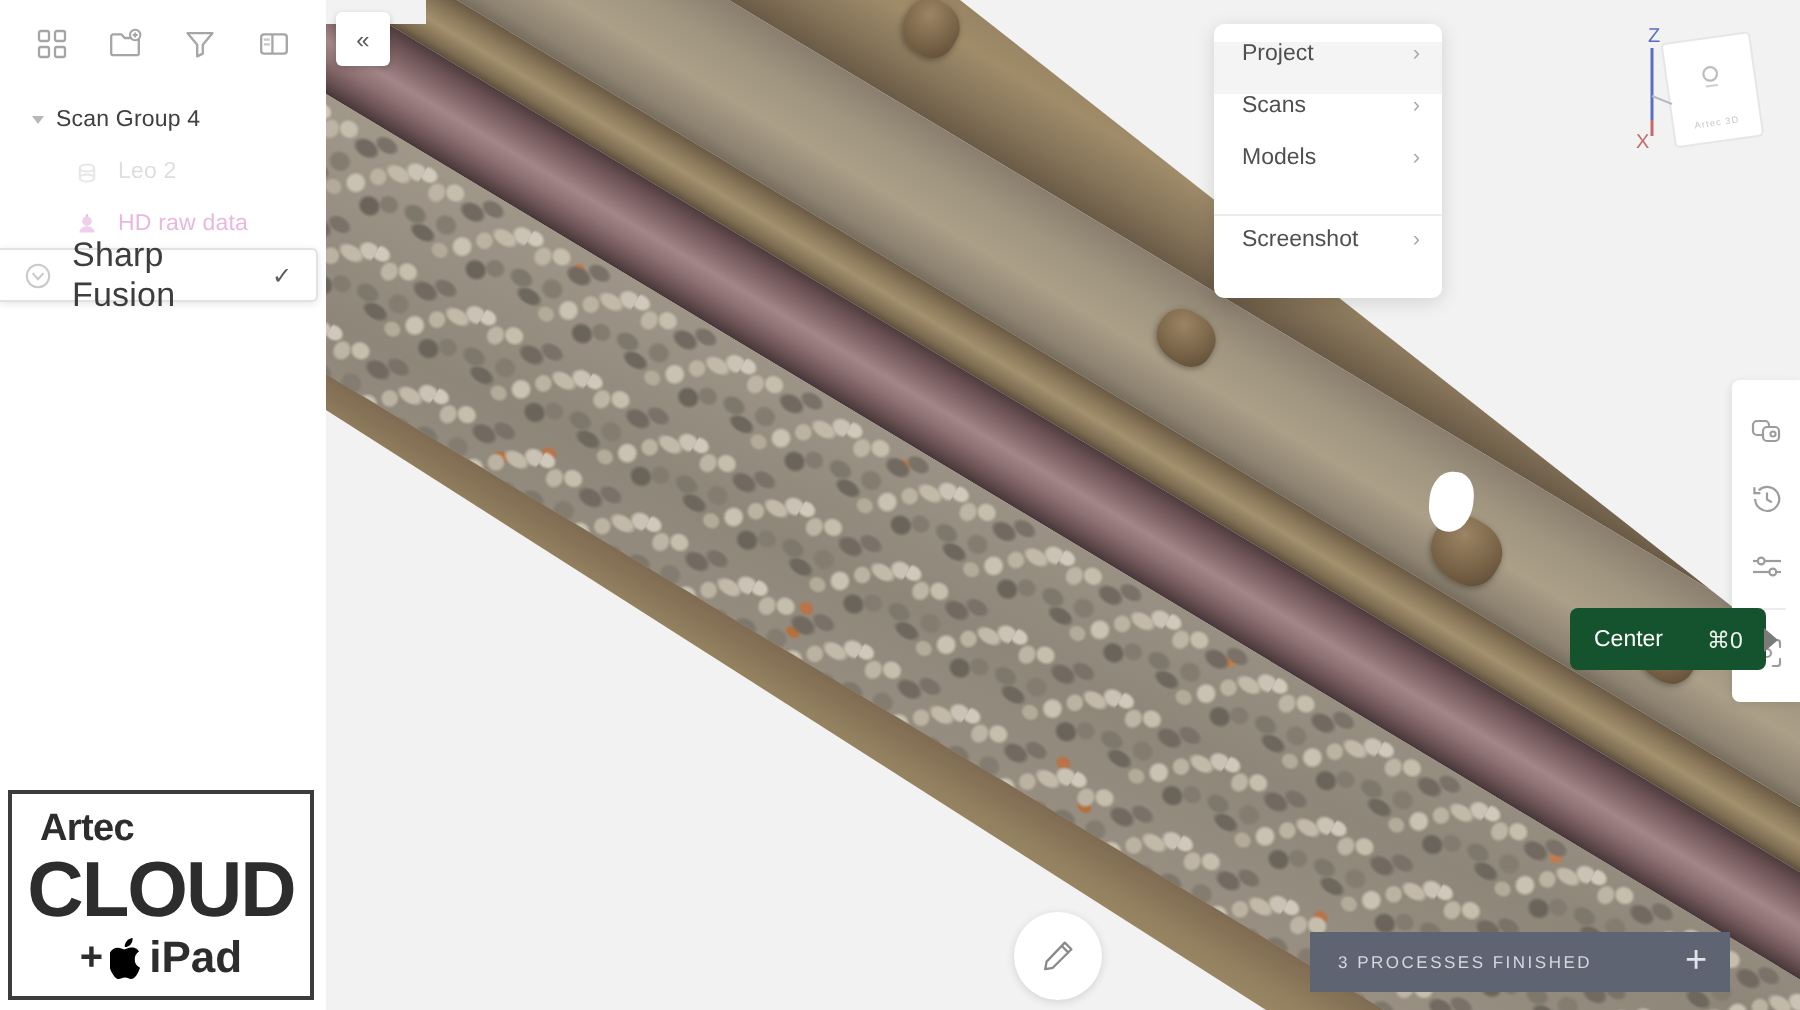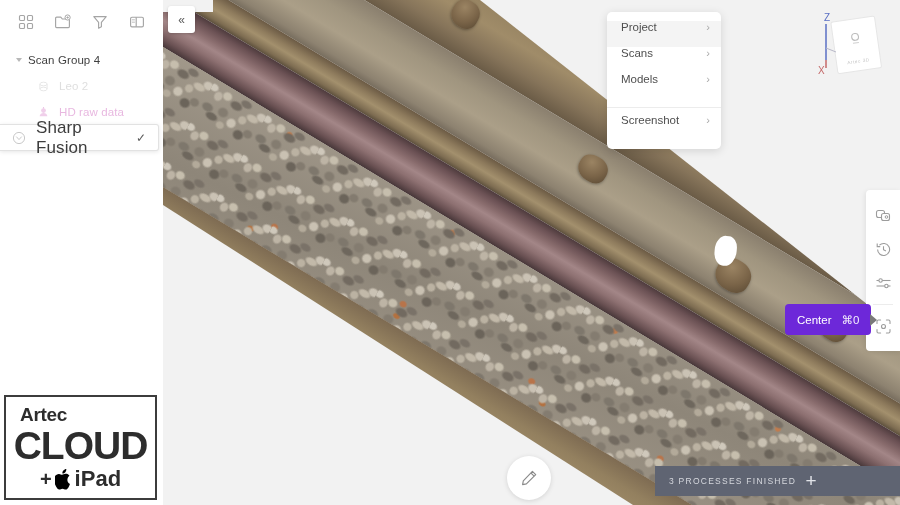--- a/index.html
+++ b/index.html
@@ -288,28 +288,29 @@
     display: flex; align-items: center; justify-content: center;
     cursor: pointer; opacity: .72;
   }
   .rail-sep { height: 1px; background: #ececec; margin: 4px 7px; }
 
   
   #center-tooltip {
     position: absolute;
     left: 622px; top: 304px;
     height: 31px;
-    background: #6d28d9;
+    background: #14532d;
     border-radius: 4px;
     display: flex; align-items: center;
     padding: 0 12px;
     color: #ffffff;
     font-size: 11.5px;
     z-index: 22;
     white-space: nowrap;
+    gap: 12px;
   }
   #center-tooltip .shortcut { margin-left: 10px; opacity: .92; }
   #center-tooltip::after {
     content: "";
     position: absolute;
     right: -6px; top: 50%;
     transform: translateY(-50%);
     border-top: 6px solid transparent;
     border-bottom: 6px solid transparent;
     border-left: 7px solid #7a7a7a;
@@ -325,23 +326,24 @@
     box-shadow: 0 1px 5px rgba(0,0,0,.13);
     display: flex; align-items: center; justify-content: center;
     cursor: pointer;
     z-index: 22;
   }
 
   
   #status-bar {
     position: absolute;
     left: 492px; top: 466px;
-    width: 246px; height: 30px;
+    width: 210px; height: 30px;
     background: #5f6472;
     display: flex; align-items: center;
+    justify-content: space-between;
     padding: 0 2px 0 14px;
     z-index: 22;
   }
   #status-text {
     font-size: 8.5px;
     letter-spacing: 1.25px;
     color: #d6d8de;
     text-transform: uppercase;
   }
   #status-add {

